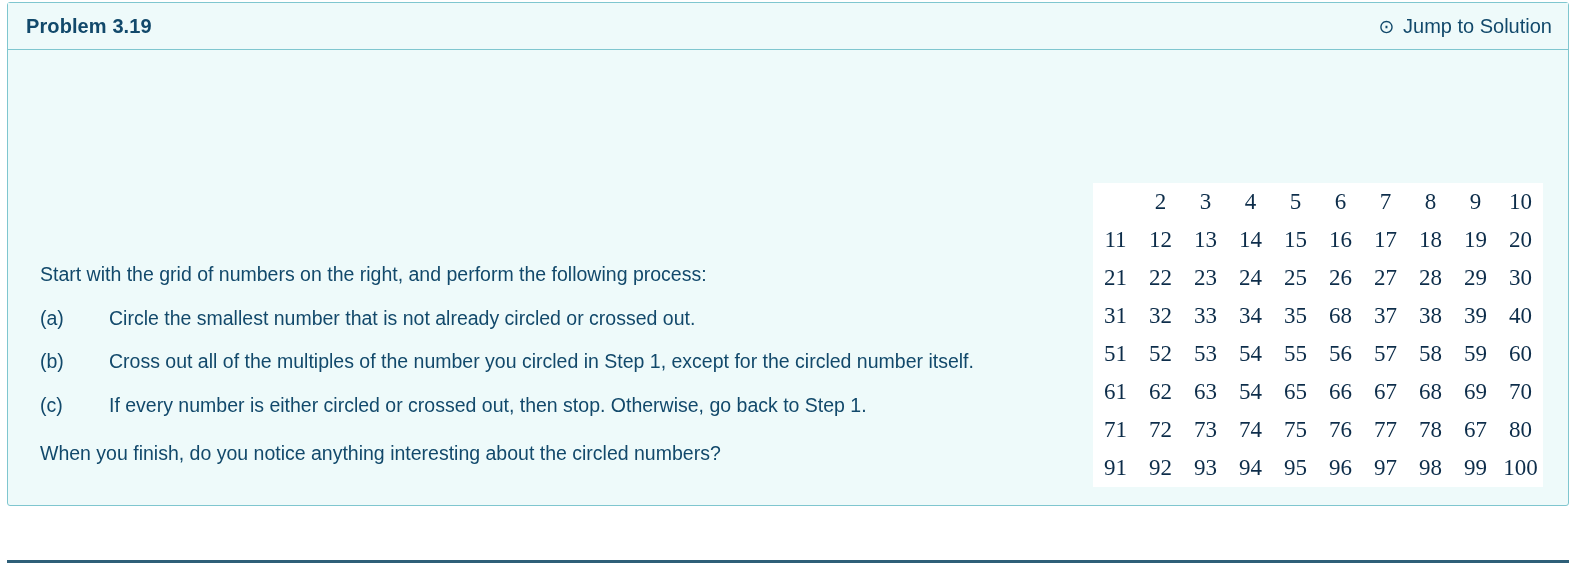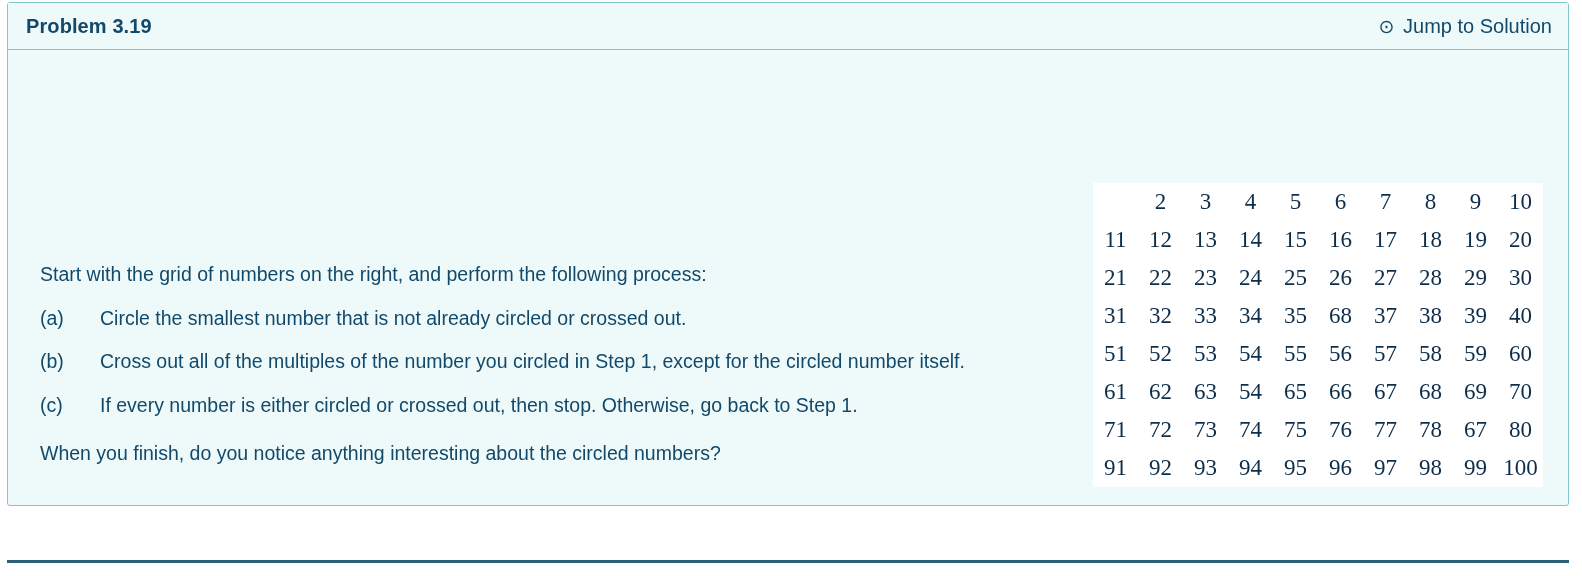--- a/index.html
+++ b/index.html
@@ -78,20 +78,21 @@
   .step {
     display: flex;
     margin-bottom: 16px;
   }
   .step-label {
     flex: 0 0 60px;
     width: 60px;
   }
   .step-text {
     flex: 1 1 auto;
+    margin-left: 9px;
   }
   .closing {
     margin-top: 20px;
   }
   .grid-col {
     flex: 0 0 auto;
     margin-left: 8px;
   }
   table.number-grid {
     border-collapse: collapse;

